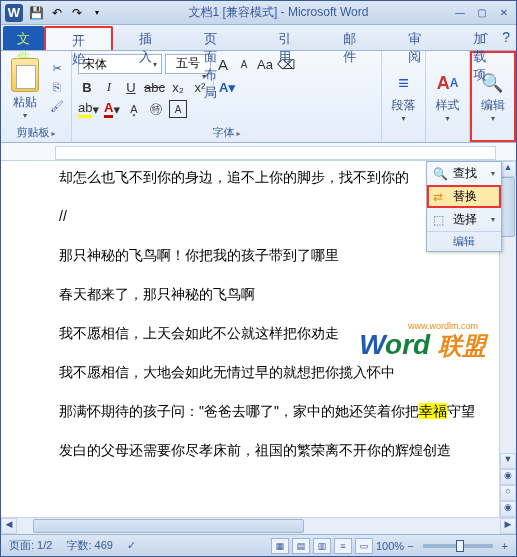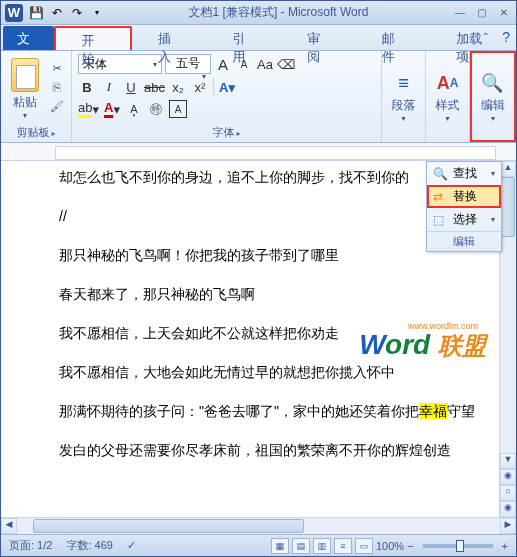--- a/index.html
+++ b/index.html
@@ -9,21 +9,21 @@
 
 .titlebar { height: 24px; background: linear-gradient(#dce7f5, #c5d6ec); display: flex; align-items: center; padding: 0 4px; border-bottom: 1px solid #9db5d7; }
 .app-icon { width: 18px; height: 18px; background: #2b579a; border-radius: 3px; color: #fff; font-weight: bold; font-size: 13px; text-align: center; line-height: 18px; margin-right: 6px; }
 .qat { display: flex; gap: 4px; align-items: center; }
 .qat-btn { width: 16px; height: 16px; display: flex; align-items: center; justify-content: center; cursor: pointer; }
 .title-text { flex: 1; text-align: center; color: #3b5998; font-size: 12px; }
 .win-controls { display: flex; gap: 6px; }
 .win-btn { width: 16px; height: 14px; cursor: pointer; color: #3b5998; text-align: center; font-size: 10px; line-height: 14px; }
 
 .ribbon-tabs { height: 26px; background: linear-gradient(#e8f0fa, #dce7f5); display: flex; align-items: flex-end; border-bottom: 1px solid #9db5d7; position: relative; }
-.file-tab { background: #1e5bb6; color: #ffffff; padding: 4px 14px; font-size: 13px; height: 24px; border-radius: 2px 2px 0 0; margin-left: 2px; cursor: pointer; }
+.file-tab { background: #1e5bb6; color: #bef264; padding: 4px 14px; font-size: 13px; height: 24px; border-radius: 2px 2px 0 0; margin-left: 2px; cursor: pointer; }
 .tab { padding: 4px 26px; font-size: 13px; color: #3b5998; cursor: pointer; height: 24px; }
 .tab.active { background: #f5f9fd; border: 2px solid #e33; border-bottom: none; border-radius: 2px 2px 0 0; }
 .help-icon { position: absolute; right: 6px; top: 4px; color: #1e5bb6; font-size: 14px; cursor: pointer; }
 .chev { position: absolute; right: 26px; top: 6px; color: #3b5998; font-size: 10px; cursor: pointer; }
 
 .ribbon { background: linear-gradient(#f5f9fd, #e3edf9); border-bottom: 1px solid #9db5d7; display: flex; height: 92px; }
 .ribbon-group { border-right: 1px solid #c5d6ec; padding: 3px 6px 2px; display: flex; flex-direction: column; }
 .group-content { flex: 1; display: flex; align-items: center; gap: 4px; }
 .group-label { text-align: center; color: #3b5998; font-size: 11px; padding-top: 1px; }
 .group-label::after { content: " ▸"; font-size: 8px; color: #668; }
@@ -108,23 +108,24 @@
       <div class="win-btn">—</div>
       <div class="win-btn">▢</div>
       <div class="win-btn">✕</div>
     </div>
   </div>
 
   <div class="ribbon-tabs">
     <div class="file-tab">文件</div>
     <div class="tab active">开始</div>
     <div class="tab">插入</div>
+    <div class="tab">页面布局</div>
     <div class="tab">引用</div>
+    <div class="tab">邮件</div>
     <div class="tab">审阅</div>
-    <div class="tab">邮件</div>
     <div class="tab">加载项</div>
     <div class="chev">⌃</div>
     <div class="help-icon">?</div>
   </div>
 
   <div class="ribbon">
     <div class="ribbon-group">
       <div class="group-content">
         <div class="paste-btn">
           <div class="paste-icon"></div>

